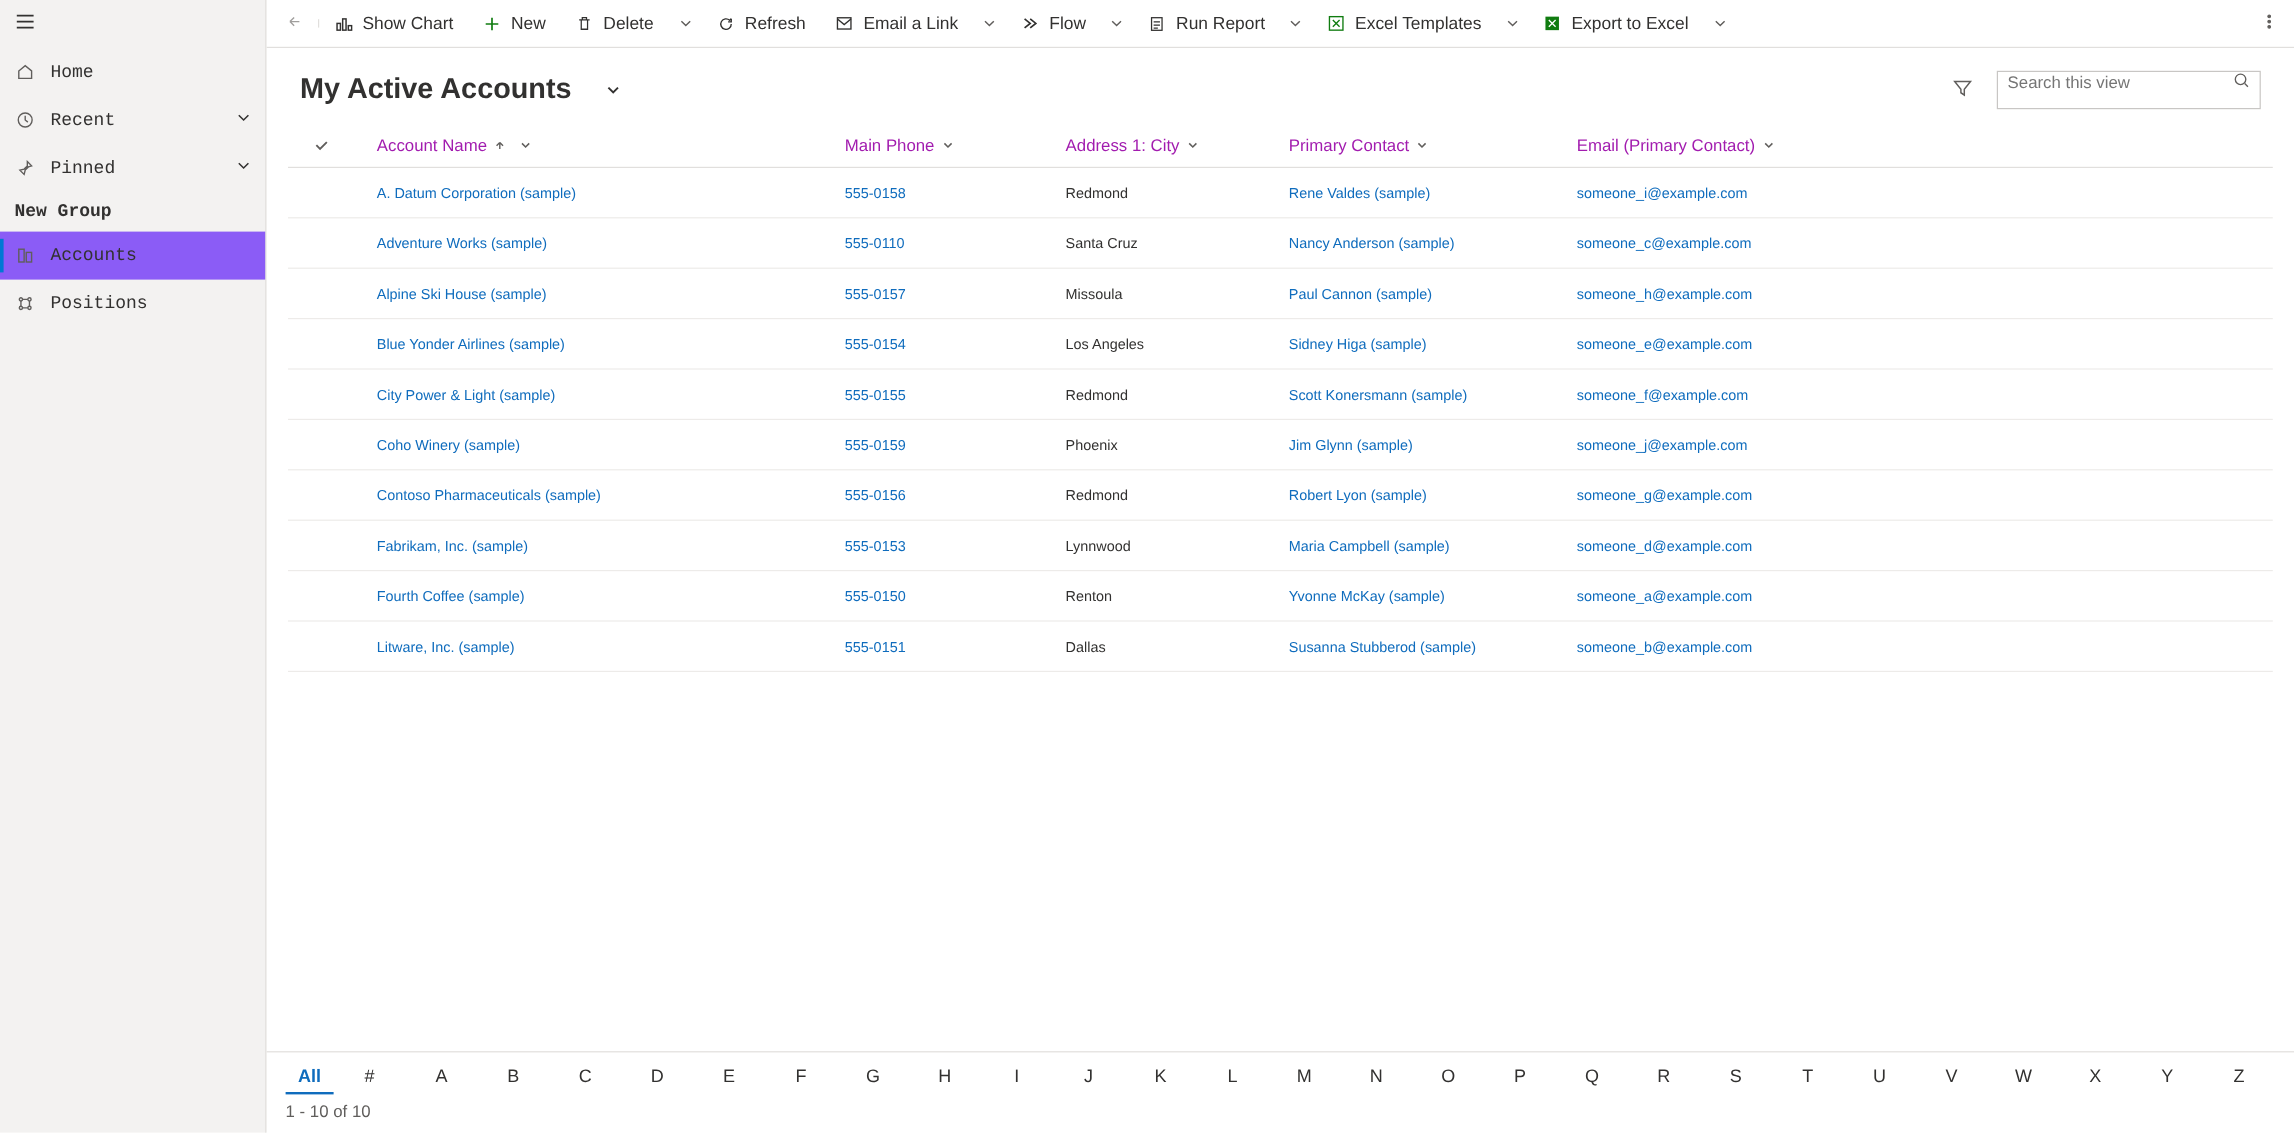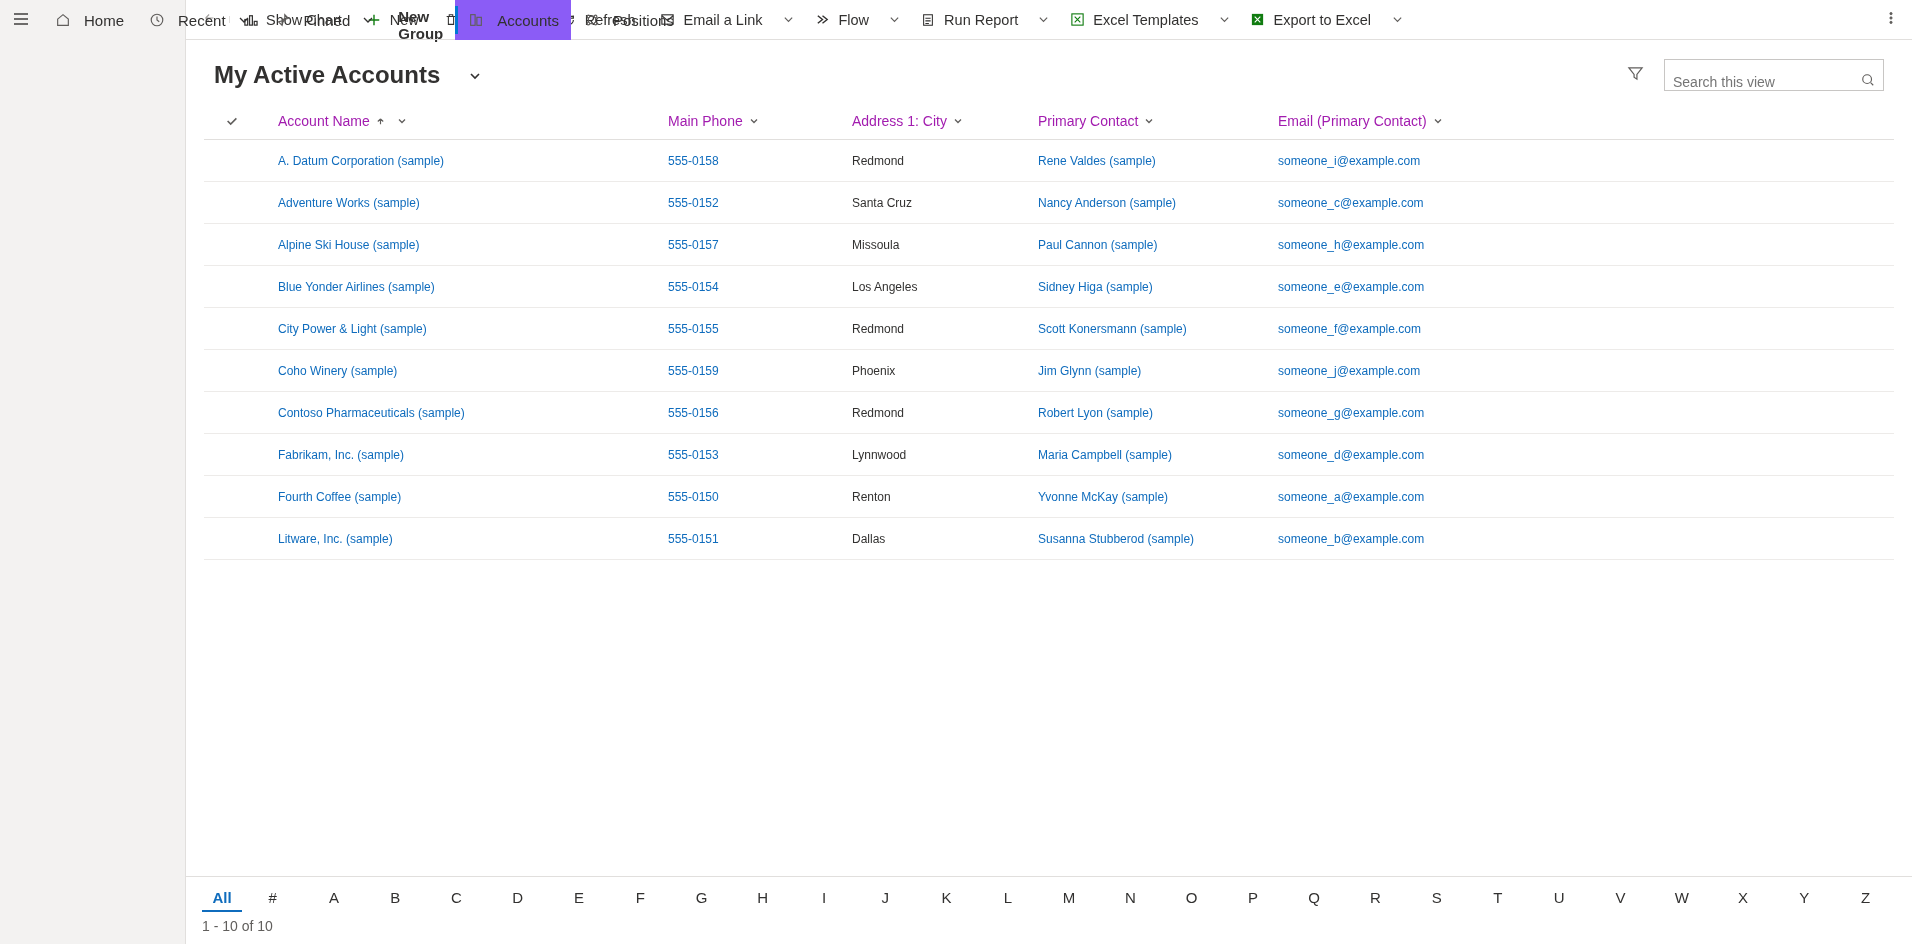--- a/index.html
+++ b/index.html
@@ -8,25 +8,26 @@
     font-size: 14px;
     color: #323130;
     background: #fff;
     height: 944px;
     width: 1912px;
     overflow: hidden;
   }
   .app { display: flex; height: 100%; }
   
   .sidebar {
-    width: 186px;
+    width: 222px;
     background: #f3f2f1;
     border-right: 1px solid #e1dfdd;
     display: flex;
-    flex-direction: row;
+    flex-direction: column;
+    font-family: Liberation Mono, monospace;
   }
   .hamburger {
     height: 40px;
     display: flex;
     align-items: center;
     padding: 0 12px;
   }
   .hamburger svg { width: 18px; height: 18px; }
   .nav-item {
     display: flex;
@@ -115,21 +116,21 @@
     gap: 28px;
     cursor: pointer;
   }
   .vh-spacer { flex:1; }
   .filter-btn {
     width: 34px; height: 34px;
     display:flex; align-items:center; justify-content:center;
     cursor:pointer; color:#605e5c;
   }
   .search-box {
-    display:flex; align-items:flex-end;
+    display:flex; align-items:flex-start;
     border:1px solid #c8c6c4;
     width: 220px;
     height: 32px;
     padding: 0 8px;
     gap:6px;
   }
   .search-box input {
     border:none; outline:none; flex:1; font-size:14px;
     color:#323130;
   }
@@ -486,21 +487,21 @@
             <div class="selcell"></div>
             <div class="cell first link">A. Datum Corporation (sample)</div>
             <div class="cell link">555-0158</div>
             <div class="cell">Redmond</div>
             <div class="cell link">Rene Valdes (sample)</div>
             <div class="cell link">someone_i@example.com</div>
           </div>
           <div class="grid-row">
             <div class="selcell"></div>
             <div class="cell first link">Adventure Works (sample)</div>
-            <div class="cell link">555-0152</div>
+            <div class="cell link">555-0110</div>
             <div class="cell">Santa Cruz</div>
             <div class="cell link">Nancy Anderson (sample)</div>
             <div class="cell link">someone_c@example.com</div>
           </div>
           <div class="grid-row">
             <div class="selcell"></div>
             <div class="cell first link">Alpine Ski House (sample)</div>
             <div class="cell link">555-0157</div>
             <div class="cell">Missoula</div>
             <div class="cell link">Paul Cannon (sample)</div>

